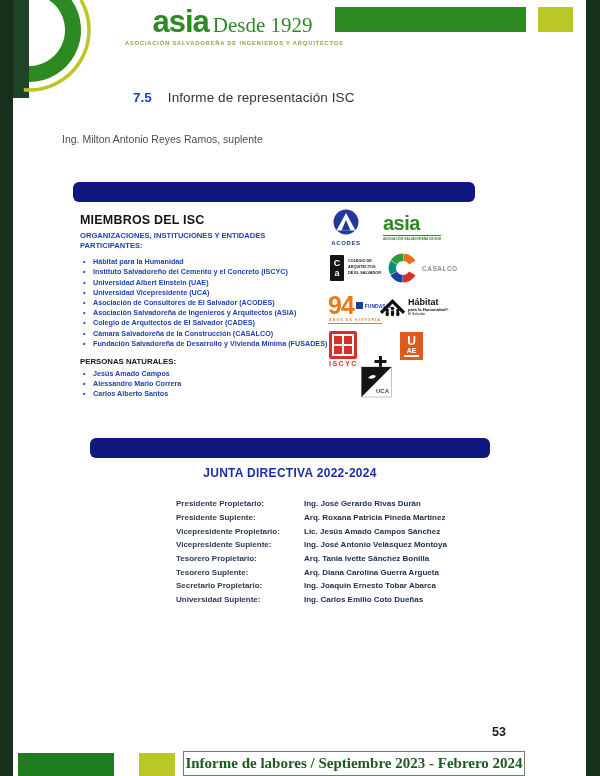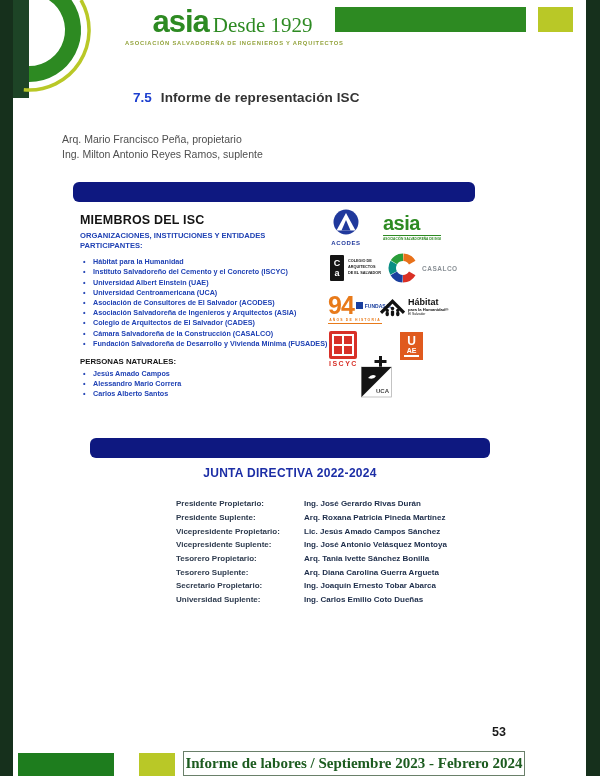--- a/index.html
+++ b/index.html
@@ -16,21 +16,21 @@
   .brand-row{display:flex;align-items:baseline;justify-content:center;gap:4px;}
   .brand-asia{font-size:31px;font-weight:bold;letter-spacing:-1px;color:#2d8a22;line-height:1;}
   .brand-since{font-family:"Liberation Serif",serif;font-size:21px;color:#2d8a22;line-height:1;}
   .brand-tagline{margin-top:3px;font-size:5.8px;letter-spacing:.8px;color:#94a43e;font-weight:bold;white-space:nowrap;}
   
   .topbar-green{position:absolute;left:335px;top:7px;width:191px;height:25px;background:#2d8a22;}
   .topbar-yellow{position:absolute;left:538px;top:7px;width:35px;height:25px;background:#b9c827;}
   
   .section-title{position:absolute;left:133px;top:90px;display:flex;gap:9px;align-items:baseline;}
   .sec-num{color:#1c3fd0;font-weight:bold;font-size:13.5px;}
-  .sec-text{color:#333333;font-weight:bold;font-size:13.5px;letter-spacing:.1px;}
+  .sec-text{color:#333333;font-weight:normal;font-size:13.5px;letter-spacing:.1px;margin-left:7px;}
   
   .reps{position:absolute;left:62px;top:132px;font-size:10.5px;color:#4f4f4f;line-height:15px;}
   
   .bar-navy{position:absolute;height:20px;background:#0e1880;border-radius:6px;}
   .bar1{left:73px;top:182px;width:402px;}
   .bar2{left:90px;top:438px;width:400px;}
   
   .members{position:absolute;left:80px;top:213px;width:252px;}
   .members-h{font-size:12.5px;font-weight:bold;color:#141414;letter-spacing:.2px;}
   .members-sub{margin-top:4px;font-size:7.6px;font-weight:bold;color:#2042b4;line-height:9.6px;}
@@ -121,38 +121,37 @@
 
   <div class="topbar-green"></div>
   <div class="topbar-yellow"></div>
 
   <div class="section-title">
     <span class="sec-num">7.5</span>
     <span class="sec-text">Informe de representación ISC</span>
   </div>
 
   <div class="reps">
-    <div>Arq. Mario Francisco Peña, propietario</div>
     <div>Ing. Milton Antonio Reyes Ramos, suplente</div>
   </div>
 
   <div class="bar-navy bar1"></div>
   <div class="bar-navy bar2"></div>
 
   <div class="members">
     <div class="members-h">MIEMBROS DEL ISC</div>
     <div class="members-sub">
       <div>ORGANIZACIONES, INSTITUCIONES Y ENTIDADES</div>
       <div>PARTICIPANTES:</div>
     </div>
     <ul class="mlist">
       <li>Hábitat para la Humanidad</li>
       <li>Instituto Salvadoreño del Cemento y el Concreto (ISCYC)</li>
       <li>Universidad Albert Einstein (UAE)</li>
-      <li>Universidad Centroamericana (UCA)</li>
+      <li>Universidad Vicepresidente (UCA)</li>
       <li>Asociación de Consultores de El Salvador (ACODES)</li>
       <li>Asociación Salvadoreña de Ingenieros y Arquitectos (ASIA)</li>
       <li>Colegio de Arquitectos de El Salvador (CADES)</li>
       <li>Cámara Salvadoreña de la Construcción (CASALCO)</li>
       <li>Fundación Salvadoreña de Desarrollo y Vivienda Mínima (FUSADES)</li>
     </ul>
     <div class="persons-h">PERSONAS NATURALES:</div>
     <ul class="plist">
       <li>Jesús Amado Campos</li>
       <li>Alessandro Mario Correra</li>

